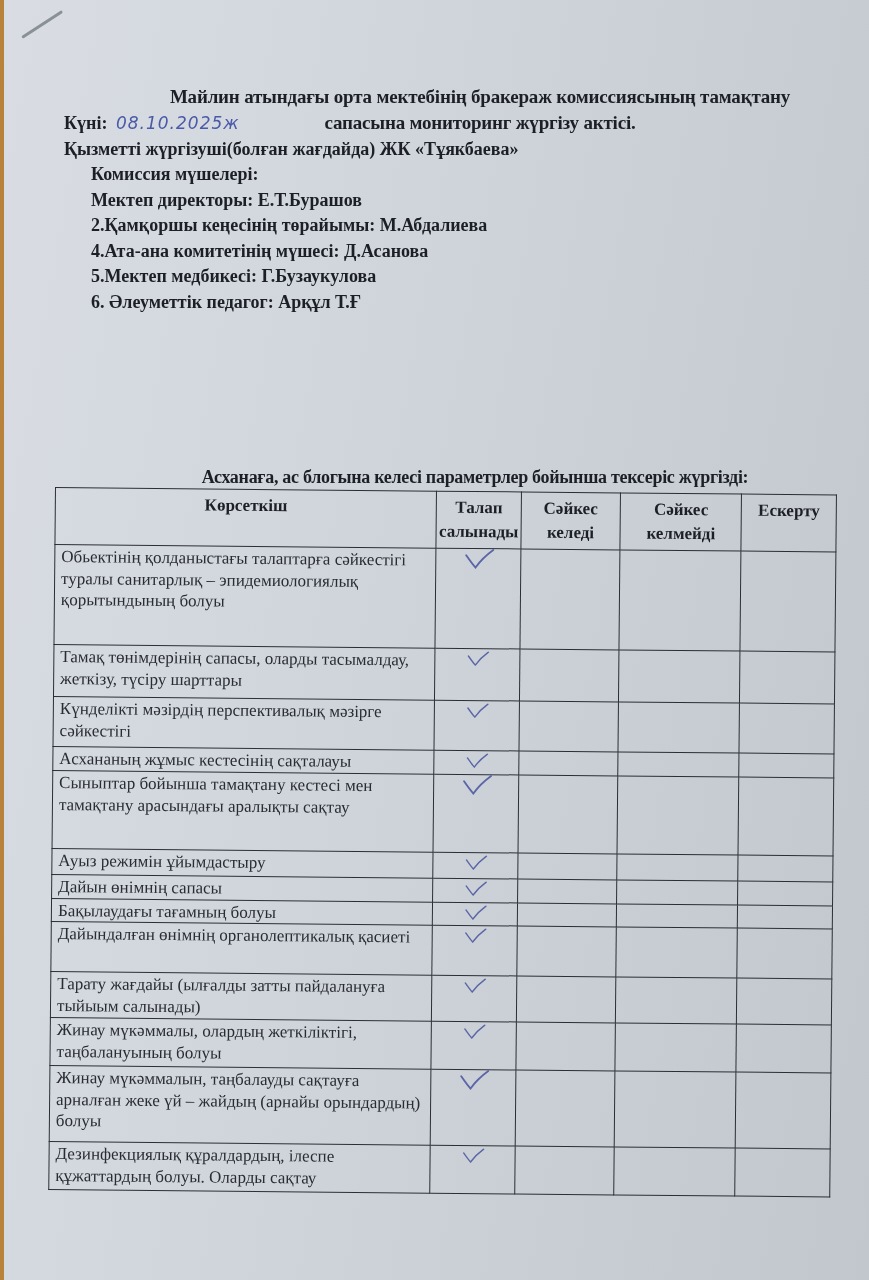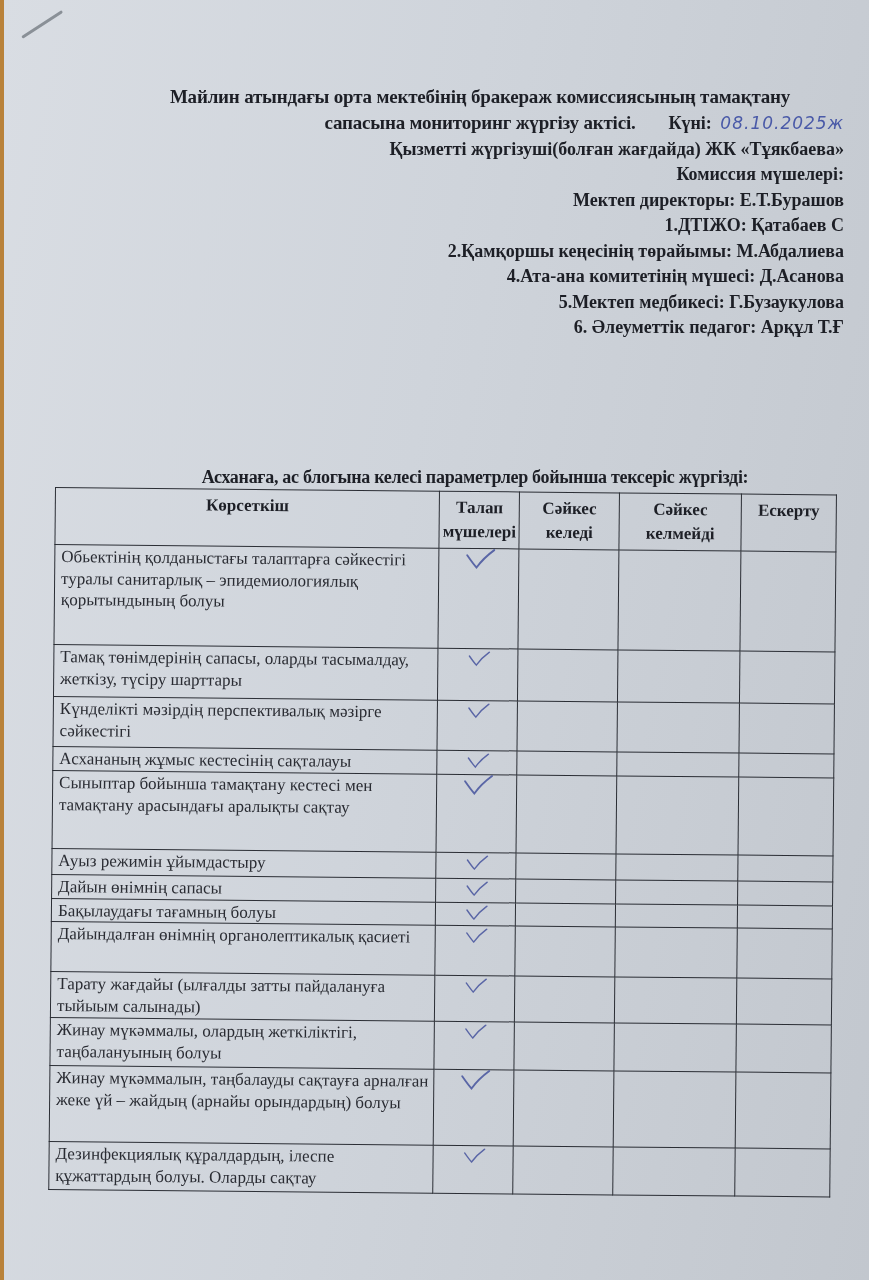--- a/index.html
+++ b/index.html
@@ -23,21 +23,21 @@
     position: absolute; left: 100px; top: 36px; width: 760px;
     text-align: center; font-weight: bold; font-size: 19px; line-height: 26px;
     font-family: "Liberation Sans Narrow", "Liberation Serif", serif;
     letter-spacing: -0.2px;
     margin-top: 48px;
   }
   .info {
     position: absolute; left: 64px; top: 111px; width: 780px;
     font-weight: bold; font-size: 18px; line-height: 25.5px;
   }
-  .info .line { white-space: nowrap; text-align: right; }
+  .info .line { white-space: nowrap; }
   .info .indent { padding-left: 27px; }
   .hand {
     font-family: "DejaVu Sans", sans-serif; font-weight: normal; font-style: italic;
     color: #4a5aa8; font-size: 17px; letter-spacing: 1px; margin-left: 4px;
   }
   .underline { text-decoration: underline; }
   .table-caption {
     position: absolute; left: 55px; top: 466px; width: 840px;
     text-align: center; font-weight: bold; font-size: 18px; line-height: 22px;
     letter-spacing: -0.3px;
@@ -76,41 +76,40 @@
 </div>
 
 <div class="info">
   <div class="line">
     <span>Күні:</span>
     <span class="hand">08.10.2025ж</span>
   </div>
   <div class="line">Қызметті жүргізуші(болған жағдайда) ЖК «Тұякбаева»</div>
   <div class="line indent">Комиссия мүшелері:</div>
   <div class="line indent">Мектеп директоры: Е.Т.Бурашов</div>
-  <div class="line indent">1.ДТІЖО: Қатабаев С</div>
   <div class="line indent">2.Қамқоршы кеңесінің төрайымы: М.Абдалиева</div>
   <div class="line indent">4.Ата-ана комитетінің мүшесі: Д.Асанова</div>
   <div class="line indent">5.Мектеп медбикесі: Г.Бузаукулова</div>
   <div class="line indent">6. Әлеуметтік педагог: Арқұл Т.Ғ</div>
 </div>
 
 <div class="table-caption">Асханаға, ас блогына келесі параметрлер бойынша тексеріс жүргізді:</div>
 
 <table class="checklist">
   <colgroup>
       <col class="c1">
       <col class="c2">
       <col class="c3">
       <col class="c4">
       <col class="c5">
     </colgroup>
   <thead>
     <tr>
       <th class="h-ind"><span>Көрсеткіш</span></th>
-      <th><span>Талап</span><br><span>мүшелері</span></th>
+      <th><span>Талап</span><br><span>салынады</span></th>
       <th><span>Сәйкес</span><br><span>келеді</span></th>
       <th><span>Сәйкес</span><br><span>келмейді</span></th>
       <th><span>Ескерту</span></th>
     </tr>
   </thead>
   <tbody id="rows">
       <tr style="height: 100px;">
         <td class="ind">Обьектінің қолданыстағы талаптарға сәйкестігі туралы санитарлық – эпидемиологиялық қорытындының болуы</td>
         <td class="chk"><span class="check" style="transform: scale(1.35);"><svg width="24" height="16" viewBox="0 0 24 16">
               <path d="M2 5 Q7 12 9 14 Q14 7 22 1" fill="none" stroke="#5a66a6" stroke-width="1.4" stroke-linecap="round"></path>

